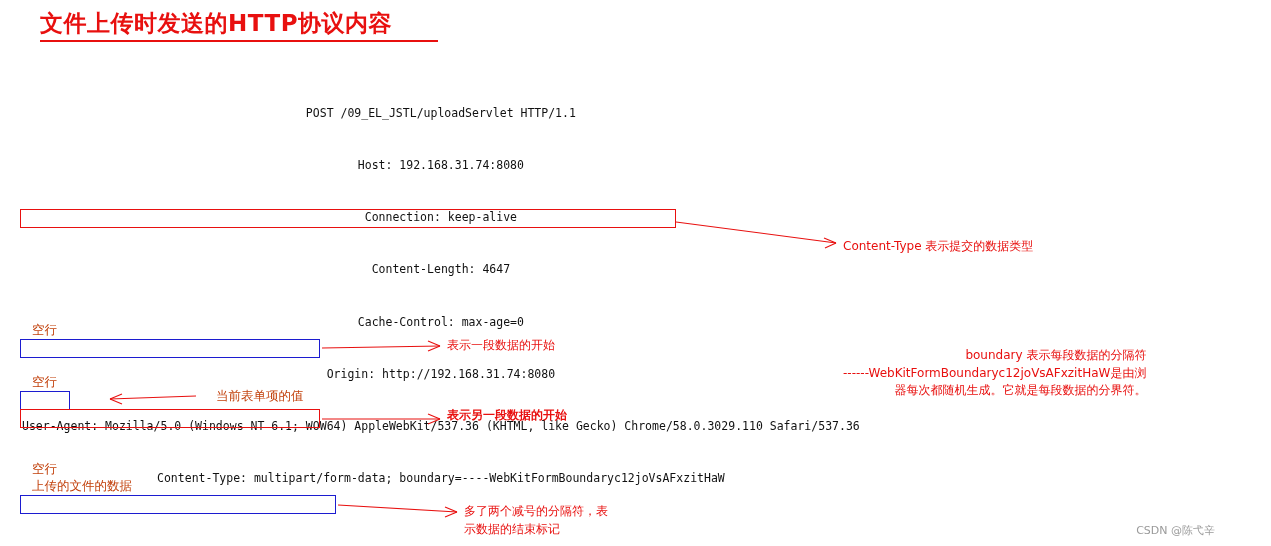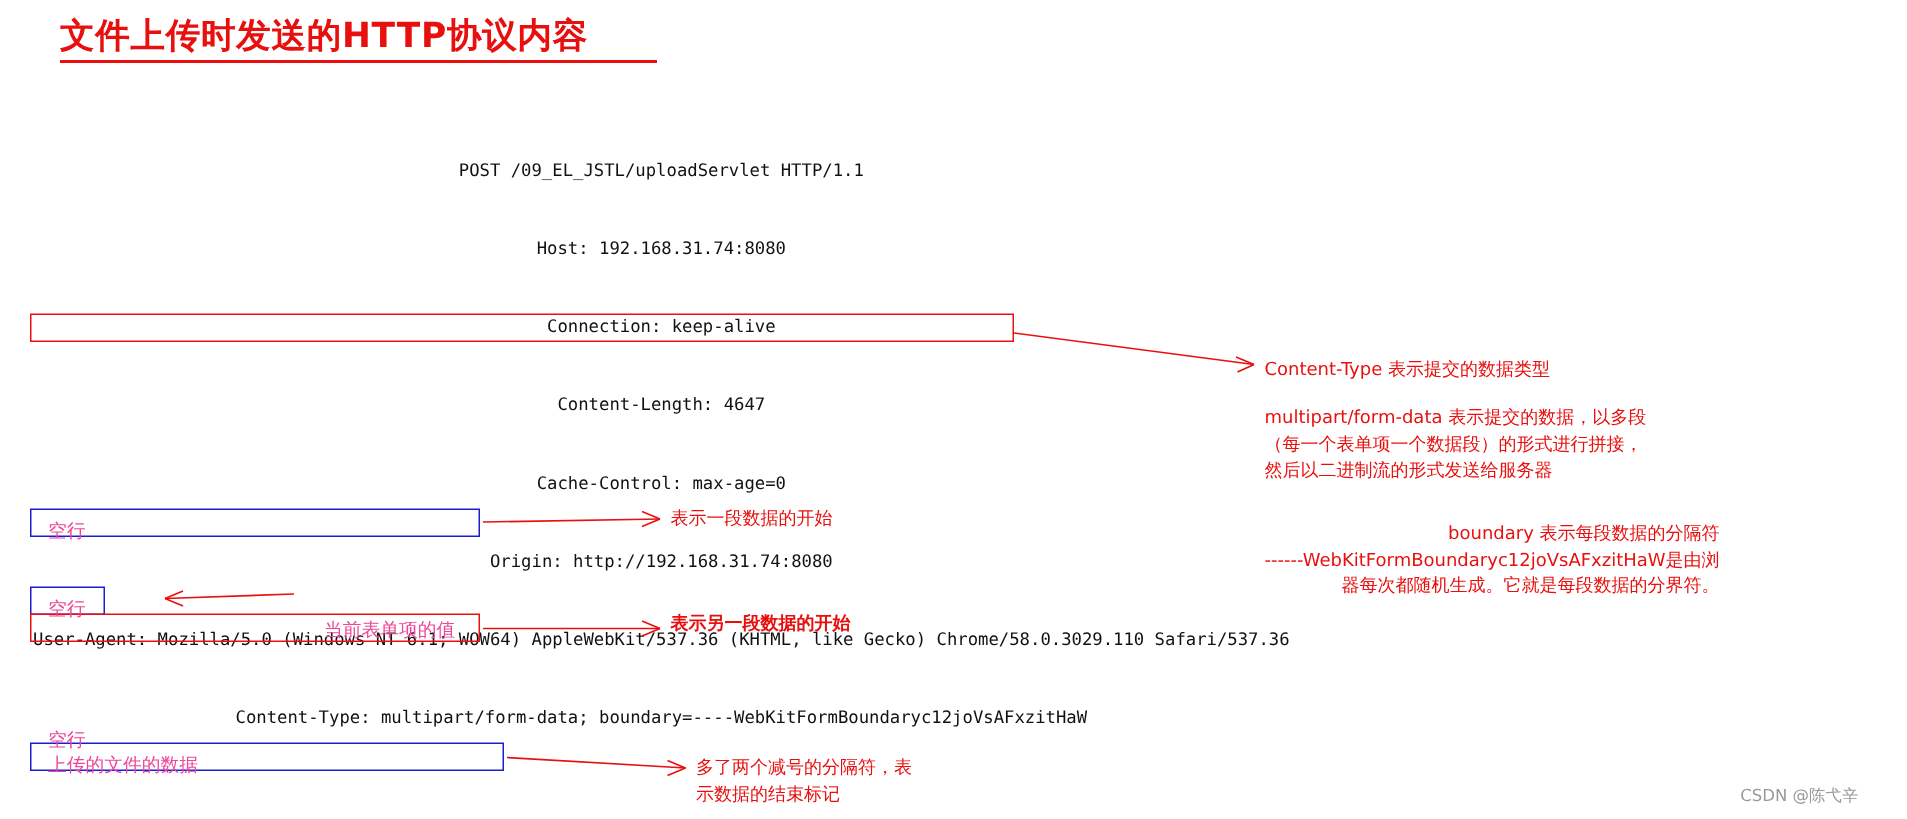--- a/index.html
+++ b/index.html
@@ -12,21 +12,20 @@
     height: 546px;
     position: relative;
     font-family: "DejaVu Sans Mono", monospace;
     overflow: hidden;
   }
   #page {
     position: absolute;
     left: 0; top: 0;
     width: 1225px;
     height: 546px;
-    padding-left: 24px;
   }
   .title {
     position: absolute;
     left: 40px;
     top: 8px;
     font-family: "DejaVu Sans", sans-serif;
     font-weight: bold;
     font-size: 23px;
     color: #e8100f;
     letter-spacing: 0.5px;
@@ -88,24 +87,23 @@
     right: 10px;
     bottom: 8px;
     font-family: "DejaVu Sans", sans-serif;
     font-size: 11px;
     color: #9a9a9a;
     white-space: nowrap;
   }
   .empty-label {
     position: absolute;
     font-family: "DejaVu Sans", sans-serif;
-    color: #ec4899;
+    color: #c2410c;
     font-size: 12.5px;
     white-space: nowrap;
-    margin-top: 24px;
   }
 </style>
 </head>
 <body>
 
 <div id="page">
 
   <div class="title">文件上传时发送的HTTP协议内容</div>
   <div class="title-underline"></div>
 
@@ -143,25 +141,20 @@
   <div class="box-blue" style="left:20px; top:495px; width:316px; height:19px;"></div>
 
   <div class="empty-label" style="left:32px; top:322px;">空行</div>
   <div class="empty-label" style="left:32px; top:374px;">空行</div>
   <div class="empty-label" style="left:32px; top:461px;">空行</div>
   <div class="empty-label" style="left:216px; top:388px;">当前表单项的值</div>
   <div class="empty-label" style="left:32px; top:478px;">上传的文件的数据</div>
 
   <div class="ann ann-cn" style="left:843px; top:238px;">Content-Type 表示提交的数据类型</div>
 
-  <div style="position:absolute; left:843px; top:270px;">
-    <div class="ann ann-cn" style="position:static;">multipart/form-data 表示提交的数据，以多段</div>
-    <div class="ann ann-cn" style="position:static;">（每一个表单项一个数据段）的形式进行拼接，</div>
-    <div class="ann ann-cn" style="position:static;">然后以二进制流的形式发送给服务器</div>
-  </div>
 
   <div style="position:absolute; left:843px; top:347px;text-align:right;">
     <div class="ann ann-cn" style="position:static;">boundary 表示每段数据的分隔符</div>
     <div class="ann ann-cn" style="position:static;">------WebKitFormBoundaryc12joVsAFxzitHaW是由浏</div>
     <div class="ann ann-cn" style="position:static;">器每次都随机生成。它就是每段数据的分界符。</div>
   </div>
 
   <div class="ann ann-cn" style="left:447px; top:337px;">表示一段数据的开始</div>
 
   <div class="ann ann-cn" style="left:447px; top:407px;font-weight:bold;">表示另一段数据的开始</div>

